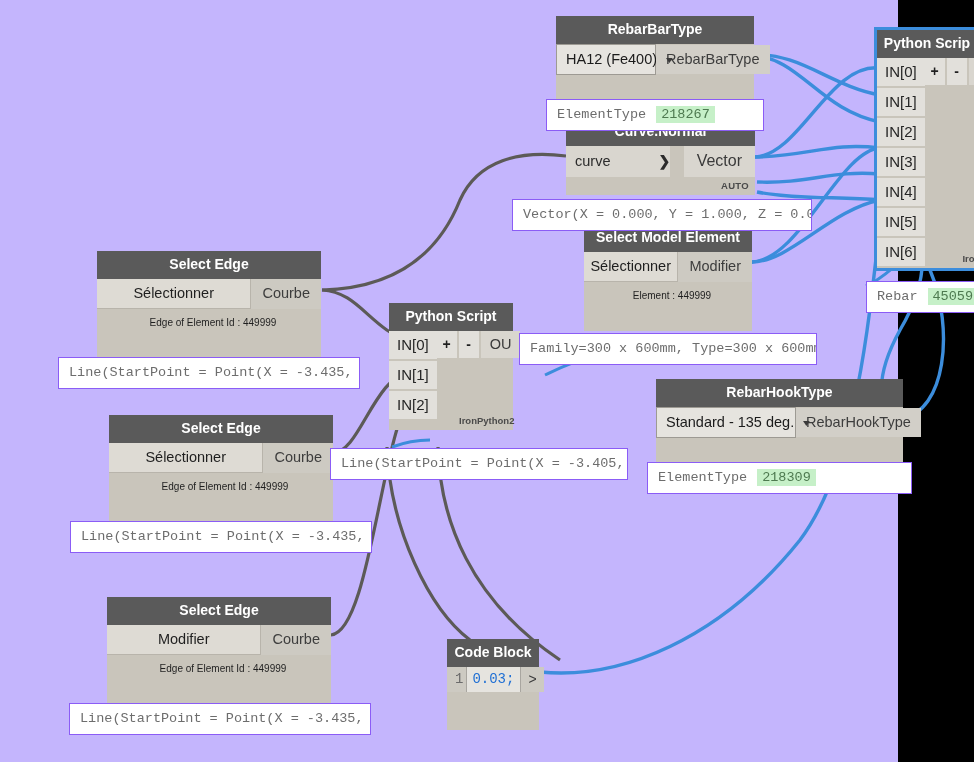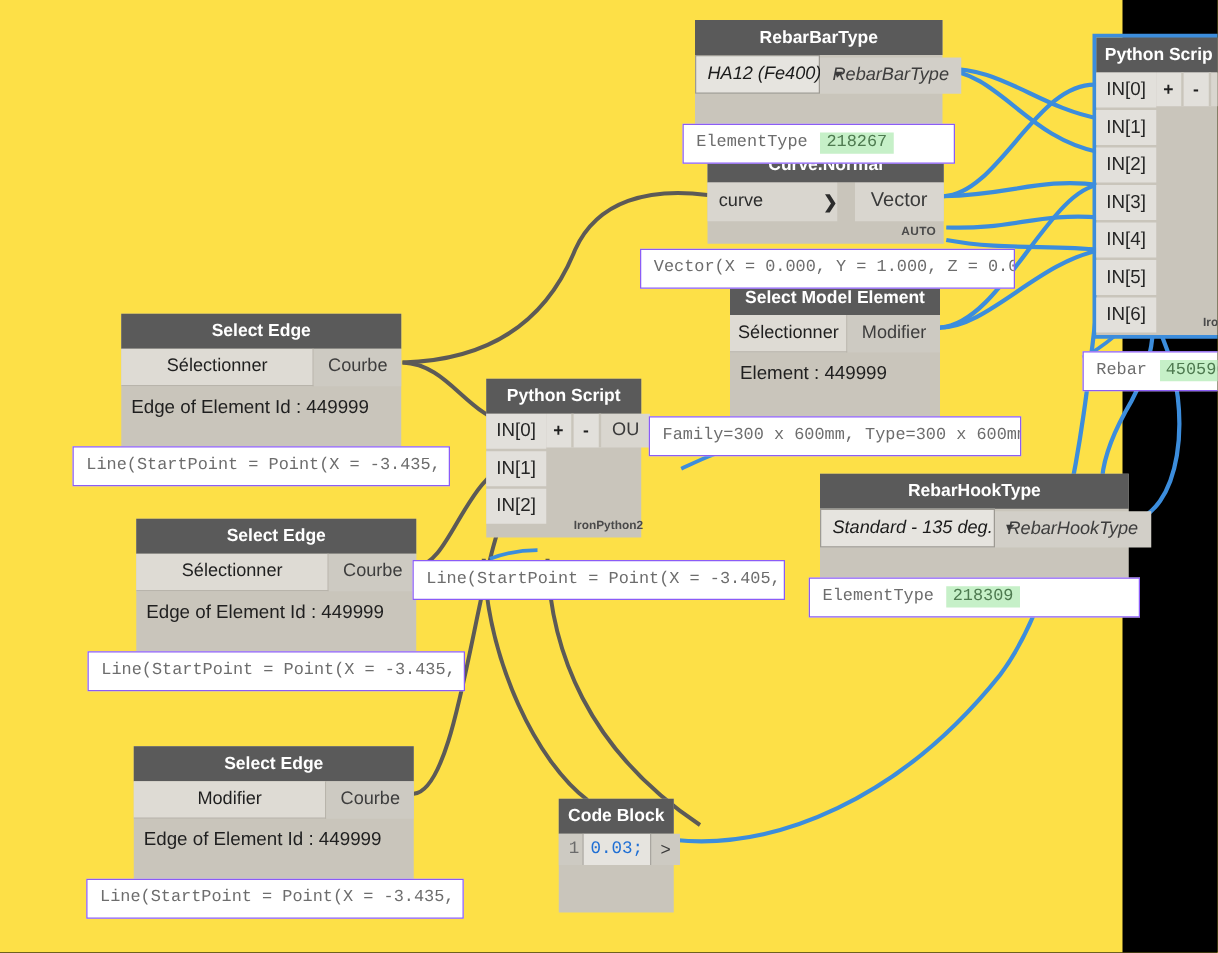--- a/index.html
+++ b/index.html
@@ -5,21 +5,21 @@
   * { box-sizing: border-box; margin:0; padding:0; }
   html, body {
     width: 974px; height: 762px;
     background: #000000;
     font-family: "Liberation Sans", sans-serif;
     overflow: hidden;
   }
   #canvas {
     position: relative;
     width: 898px; height: 762px;
-    background: #fde047;
+    background: #c4b5fd;
   }
   #wires { position:absolute; left:0; top:0; width:974px; height:762px; pointer-events:none; }
 
   
   .node {
     position: absolute;
     background: #c9c5bb;
     box-shadow: 0 0 0 0px rgba(0,0,0,0);
     z-index: 5;
   }
@@ -59,28 +59,29 @@
     white-space: nowrap;
   }
   .se-out {
     background: #cdcac2;
     color: #3d3d3d;
     font-size: 14.5px;
     padding: 6px 11px 7px 11px;
     white-space: nowrap;
   }
   .se-msg {
-    font-size: 15px;
+    font-size: 10px;
     color: #1f1f1f;
     padding: 8px 0 0 8px;
     white-space: nowrap;
-  }
-
-  
-  .dd-row { display:flex; align-items: flex-end; font-style: italic; }
+    text-align: center;
+  }
+
+  
+  .dd-row { display:flex; align-items: center; }
   .dd-select {
     background: #e6e4df;
     color: #1b1b1b;
     font-size: 14.5px;
     padding: 6px 6px 7px 9px;
     border: 1px solid #9d9a93;
     display: flex; align-items: center; justify-content: space-between;
     gap: 10px;
     white-space: nowrap;
   }

